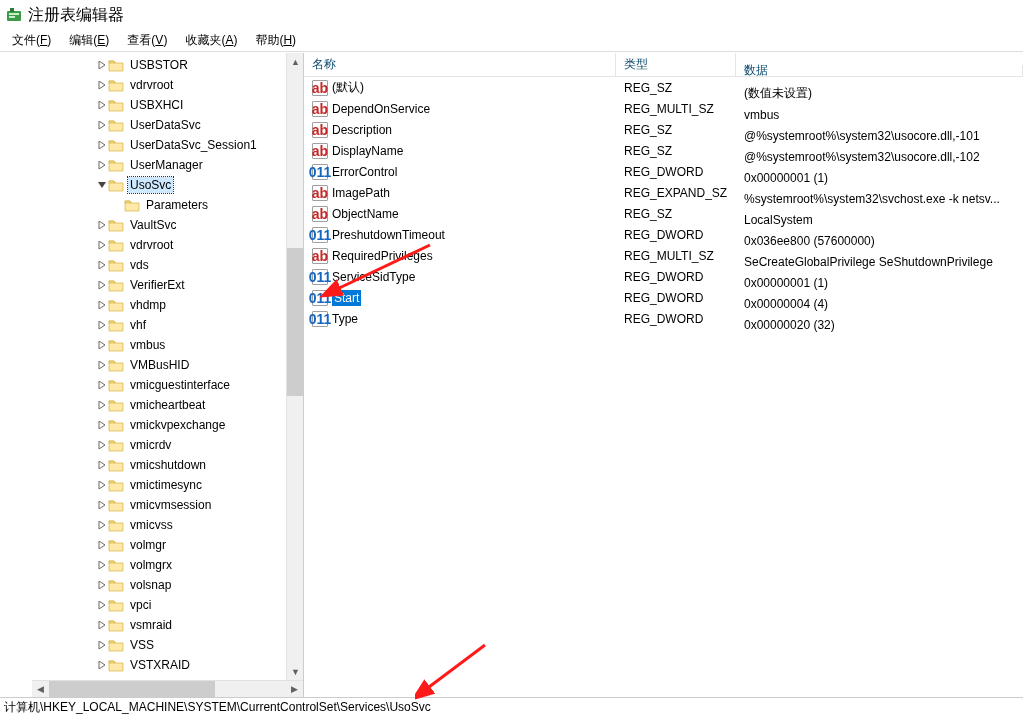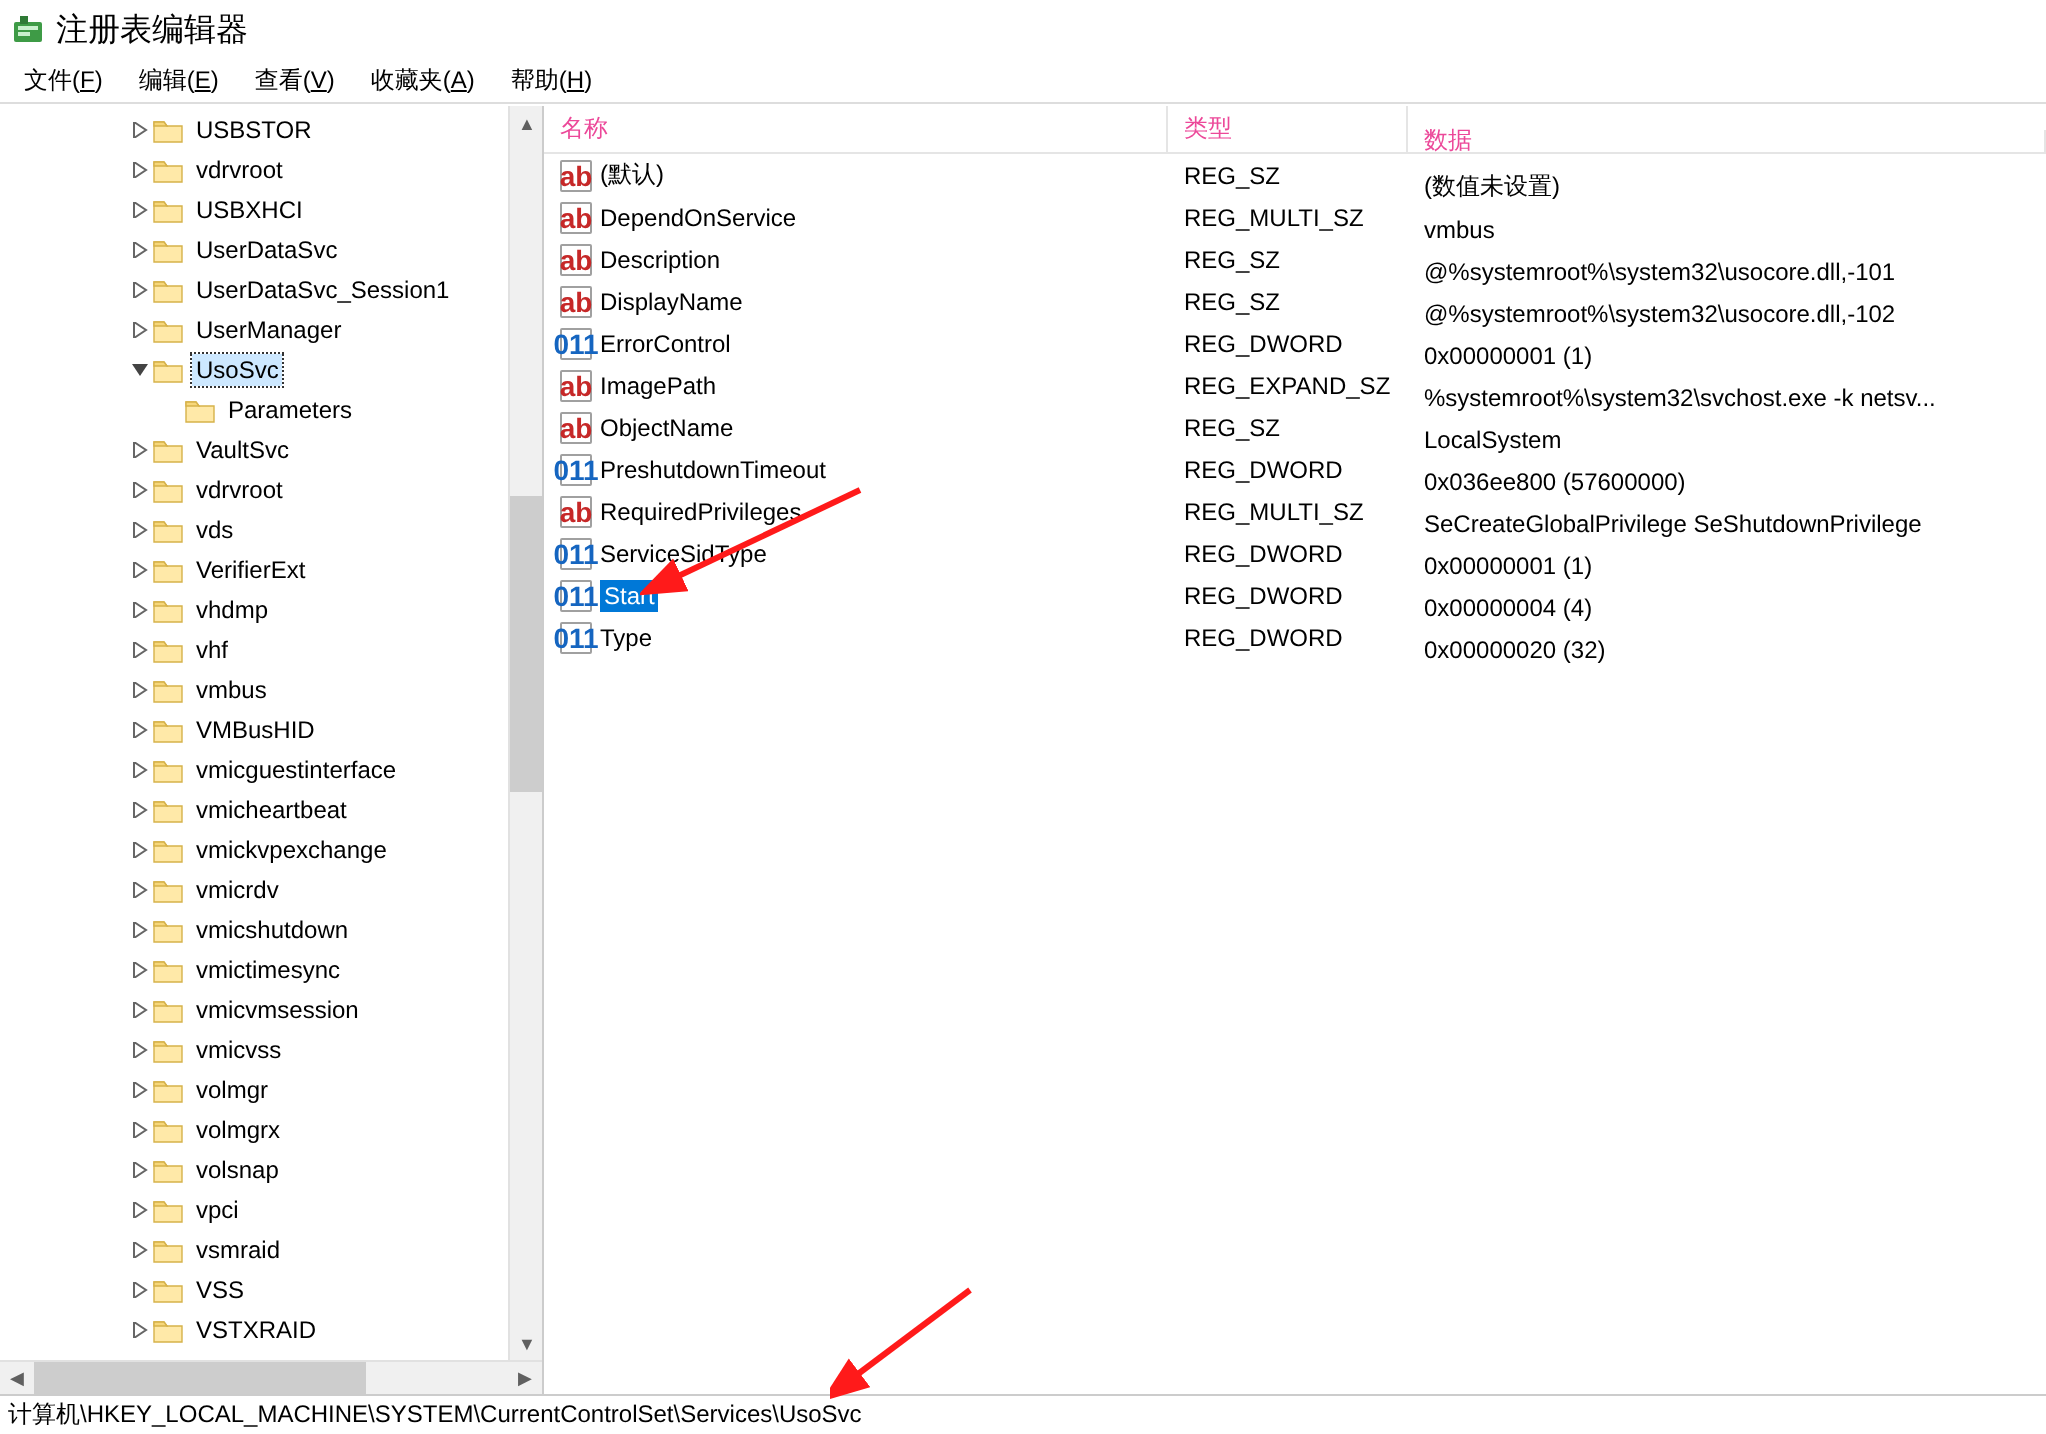--- a/index.html
+++ b/index.html
@@ -44,20 +44,21 @@
     border-top: 1px solid #fff;
   }
   .tree-pane {
     width: 272px;
     min-width: 272px;
     border-right: 1px solid #ccc;
     position: relative;
     overflow: hidden;
     display:flex;
     flex-direction:column;
+    margin-left:32px;
   }
   .tree-scroll {
     flex:1 1 auto;
     overflow: hidden;
     position:relative;
     padding-top:2px;
   }
   .tree-list { position:relative; padding-left: 0; }
   .tree-row {
     display: flex;
@@ -118,21 +119,21 @@
     height: 24px;
     align-items: stretch;
     background: #fff;
     border-bottom: 1px solid #e5e5e5;
   }
   .vals-header .col {
     display:flex;
     align-items:center;
     padding: 0 8px;
     border-right: 1px solid #e5e5e5;
-    color:#ec4899;
+    color:#0c4a6e;
   }
   .vals-body {
     flex:1 1 auto;
     overflow:hidden;
     position:relative;
   }
   .val-row {
     display:flex;
     height:21px;
     align-items:center;

